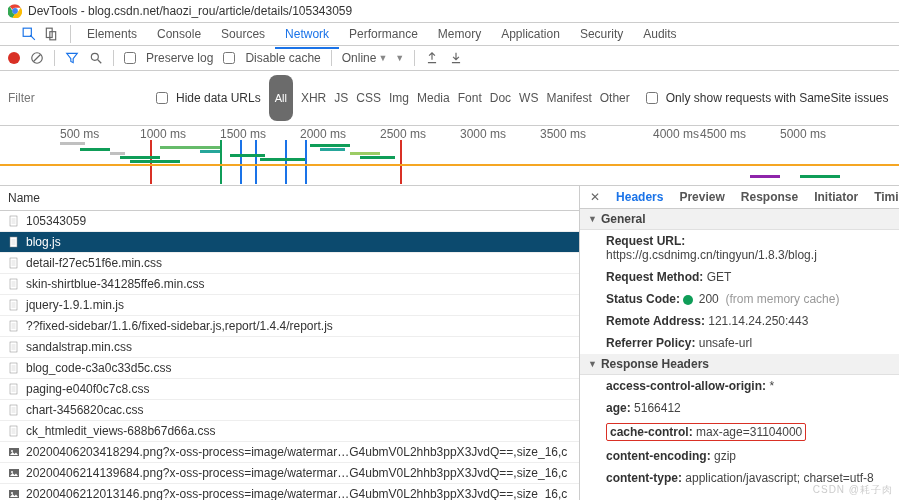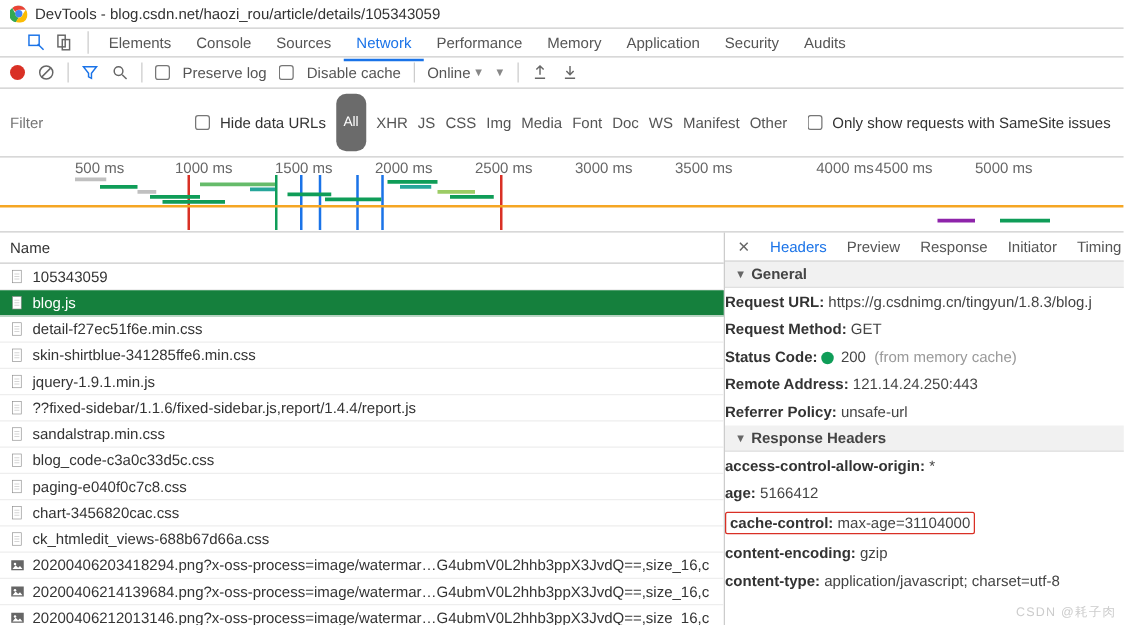--- a/index.html
+++ b/index.html
@@ -27,30 +27,30 @@
 .ticks { position: absolute; top: 0; left: 0; right: 0; height: 14px; display: flex; font-size: 11px; color: #666; }
 .tick { position: absolute; top: 1px; }
 .bars { position: absolute; top: 14px; left: 0; right: 0; bottom: 0; }
 .bar { position: absolute; height: 4px; }
 .lowbar { position: absolute; top: 38px; left: 0; right: 0; height: 2px; background: #f5a623; }
 .split { display: flex; flex: 1; min-height: 0; }
 .left { width: 580px; border-right: 1px solid #ccc; display: flex; flex-direction: column; }
 .left-head { border-bottom: 1px solid #ccc; padding: 5px 8px; color: #333; }
 .rowsbox { overflow-y: auto; flex: 1; }
 .row { display: flex; align-items: center; padding: 3px 8px; gap: 6px; border-bottom: 1px solid #eee; white-space: nowrap; overflow: hidden; text-overflow: ellipsis; cursor: default; }
-.row.sel { background: #15803d; color: #fff; }
+.row.sel { background: #0c4a6e; color: #fff; }
 .docicon { width: 12px; height: 14px; flex-shrink: 0; }
 .right { flex: 1; display: flex; flex-direction: column; overflow-y: auto; }
 .right-tabs { display: flex; align-items: center; border-bottom: 1px solid #ccc; padding: 0 4px; gap: 2px; }
 .close-x { padding: 4px 6px; color: #666; cursor: pointer; }
-.rtab { padding: 6px 8px; color: #555; cursor: pointer; }
+.rtab { padding: 6px 8px; color: #555; cursor: pointer; font-weight: bold; }
 .rtab.active { color: #1a73e8; border-bottom: 2px solid #1a73e8; }
 .sect-head { background: #f1f1f1; padding: 3px 8px; color: #444; font-weight: bold; display: flex; align-items: center; gap: 4px; border-bottom: 1px solid #e0e0e0; }
 .tri { font-size: 9px; color: #666; }
-.kv { padding: 4px 0 4px 0; color: #333; }
+.kv { padding: 4px 0 4px 26px; color: #333; }
 .kv .k { font-weight: bold; }
 .kv .v { color: #444; }
 .status-dot { display: inline-block; width: 10px; height: 10px; border-radius: 50%; background: #0f9d58; vertical-align: middle; margin-right: 2px; }
 .muted { color: #999; }
 .redbox { border: 1.6px solid #d93025; display: inline-block; padding: 1px 3px; border-radius: 2px; }
 .watermark { position: absolute; bottom: 3px; right: 6px; color: #ccc; font-size: 10px; letter-spacing: 1px; pointer-events: none; margin-left: 29px; }
 </style>
 </head>
 <body>
 

